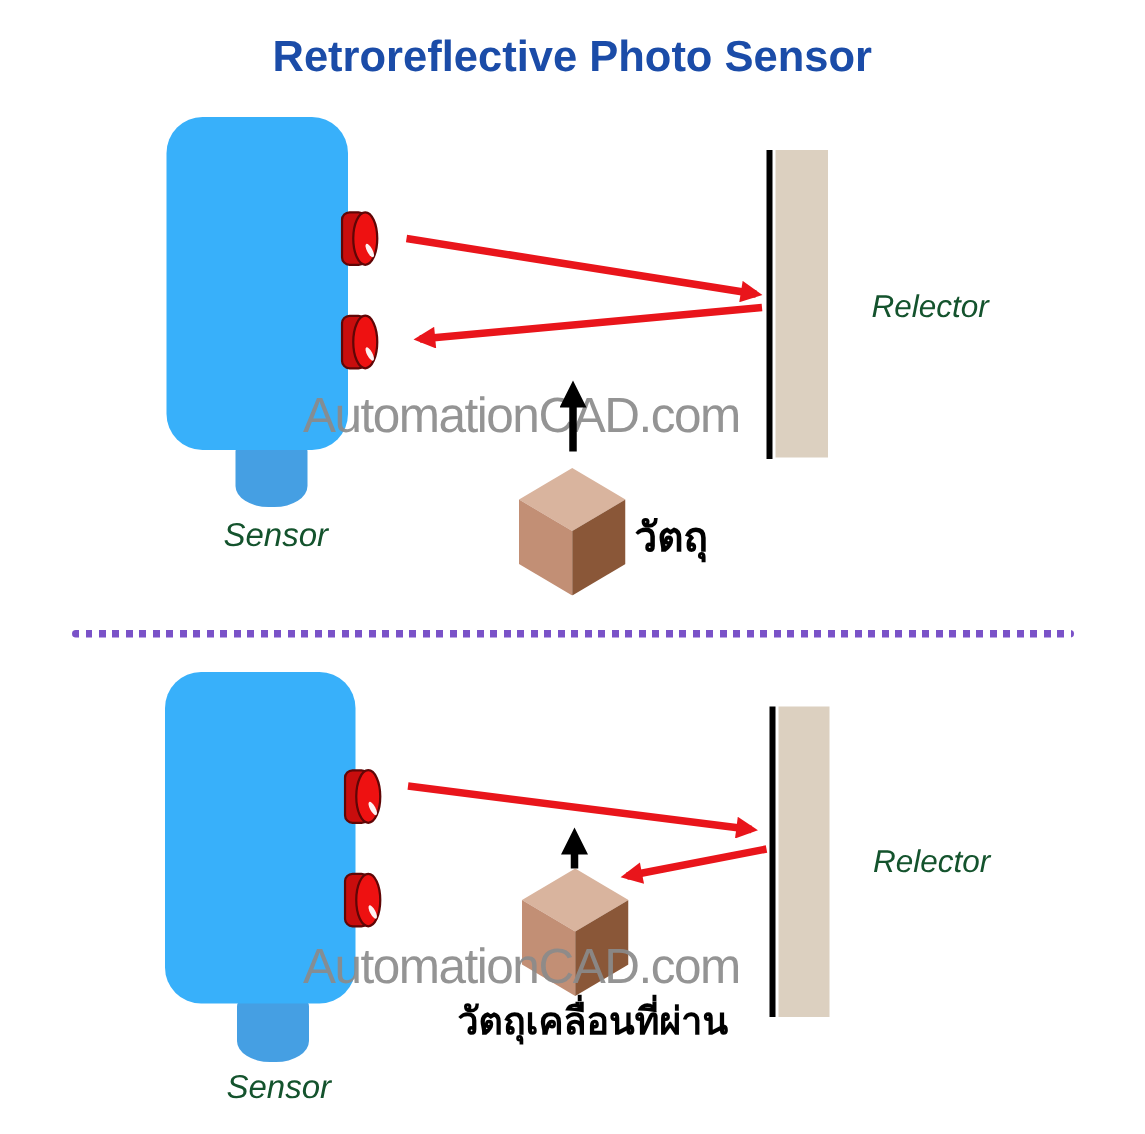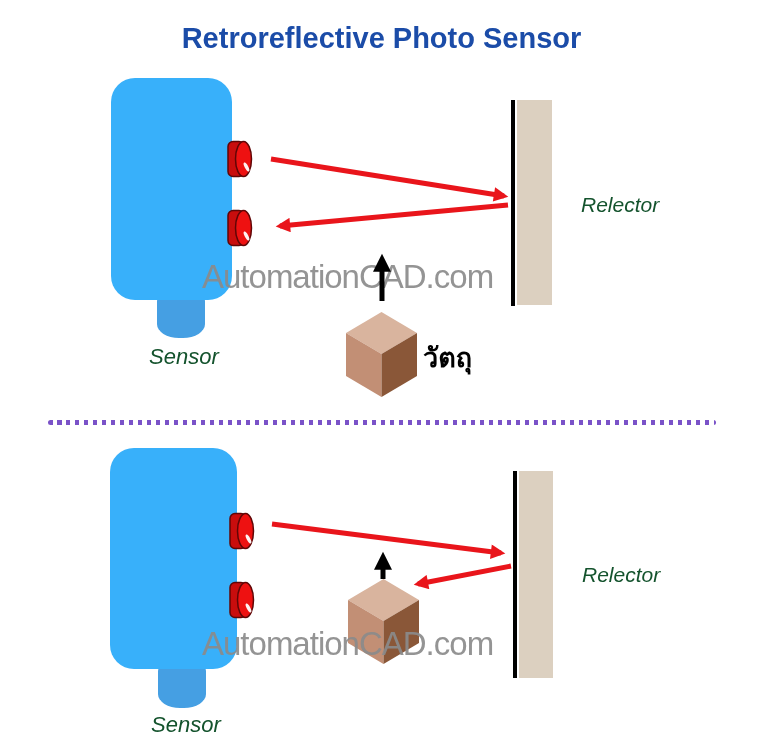--- a/index.html
+++ b/index.html
@@ -95,20 +95,21 @@
   <svg class="abs cube" style="left:348px;top:579px;" width="71" height="85" viewBox="0 0 71 85">
     <polygon points="35.5,0 71,21 35.5,42 0,21" fill="#d9b49e"></polygon>
     <polygon points="0,21 35.5,42 35.5,85 0,64" fill="#c28f75"></polygon>
     <polygon points="71,21 35.5,42 35.5,85 71,64" fill="#8a5738"></polygon>
   </svg>
 
   <div class="abs watermark" style="left:202px;top:625px;">AutomationCAD.com</div>
 
   <div class="abs label" style="left:151px;top:712px;">Sensor</div>
   <div class="abs label relector-label" style="left:582px;top:563px;">Relector</div>
+  <div class="abs thai-label" style="left:305px;top:660px;font-size:25px;">วัตถุเคลื่อนที่ผ่าน</div>
 
   <svg class="abs beam-overlay" width="763" height="756" viewBox="0 0 763 756">
     <defs>
       <marker id="ra" viewBox="0 0 10 10" refX="7" refY="5" markerWidth="3.6" markerHeight="2.9" orient="auto">
         <polygon points="0,0 10,5 0,10" fill="#e9151b"></polygon>
       </marker>
       <marker id="ba" viewBox="0 0 10 10" refX="6.5" refY="5" markerWidth="4" markerHeight="3.6" orient="auto">
         <polygon points="0,0 10,5 0,10" fill="#000000"></polygon>
       </marker>
     </defs>

